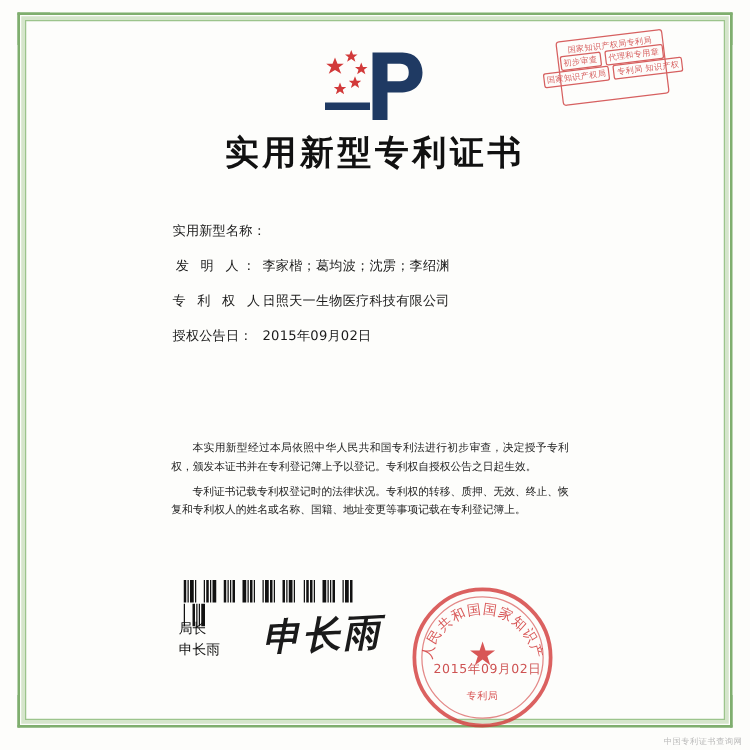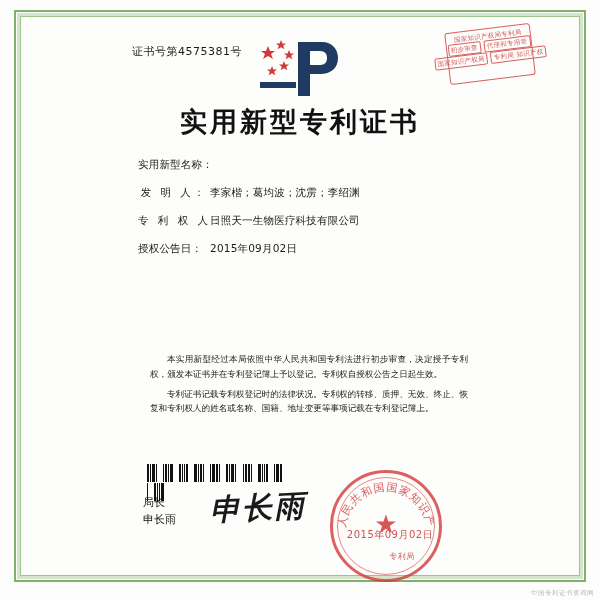--- a/index.html
+++ b/index.html
@@ -142,31 +142,31 @@
     white-space: nowrap;
   }
   .field-label {
     flex: 0 0 auto;
     letter-spacing: .2px;
   }
   .field-value {
     flex: 1 1 auto;
     letter-spacing: .2px;
   }
-  .fr-name .field-label      { width: 72px; }
+  .fr-name .field-label      { width: 72px; margin-top: 20px; }
   .fr-inventor .field-label  { width: 72px; letter-spacing: 3px; text-align: center; }
   .fr-patentno .field-label  { width: 72px; letter-spacing: 5px; }
   .fr-appdate .field-label   { width: 72px; }
   .fr-holder .field-label    { width: 72px; letter-spacing: 3px; }
   .fr-grantdate .field-label { width: 72px; }
 
   
   .body-text {
     position: absolute;
-    left: 150px;
+    left: 137px;
     top: 352px;
     width: 318px;
     font-size: 8.6px;
     line-height: 1.72;
     color: #222;
     text-align: justify;
   }
   .body-text p {
     margin: 0 0 5px 0;
     text-indent: 17px;
@@ -251,21 +251,21 @@
   }
   .round-seal .seal-arc text {
     fill: #d23a3a;
     font-size: 11px;
     font-family: "DejaVu Sans", "Liberation Sans", sans-serif;
     opacity: .85;
     letter-spacing: 1px;
   }
   .round-seal .seal-bottom {
     position: absolute;
-    left: 16px;
+    left: 0;
     bottom: 20px;
     width: 112px;
     text-align: center;
     color: #d23a3a;
     font-size: 8px;
     opacity: .85;
     letter-spacing: .5px;
   }
 
   .seal-date {
@@ -305,21 +305,20 @@
 <div class="page">
 
   <div class="border-band"></div>
   <div class="border-outer"></div>
   <div class="border-inner"></div>
   <div class="corner tl"></div>
   <div class="corner tr"></div>
   <div class="corner bl"></div>
   <div class="corner br"></div>
 
-  <div class="cert-no">证书号第4575381号</div>
 
   <div class="top-seal">
     <div>国家知识产权局专利局</div>
     <div class="ts-row">
       <span class="ts-box">初步审查</span>
       <span class="ts-box">代理和专用章</span>
     </div>
     <div class="ts-row">
       <span class="ts-box">国家知识产权局</span>
       <span class="ts-box">专利局 知识产权</span>

